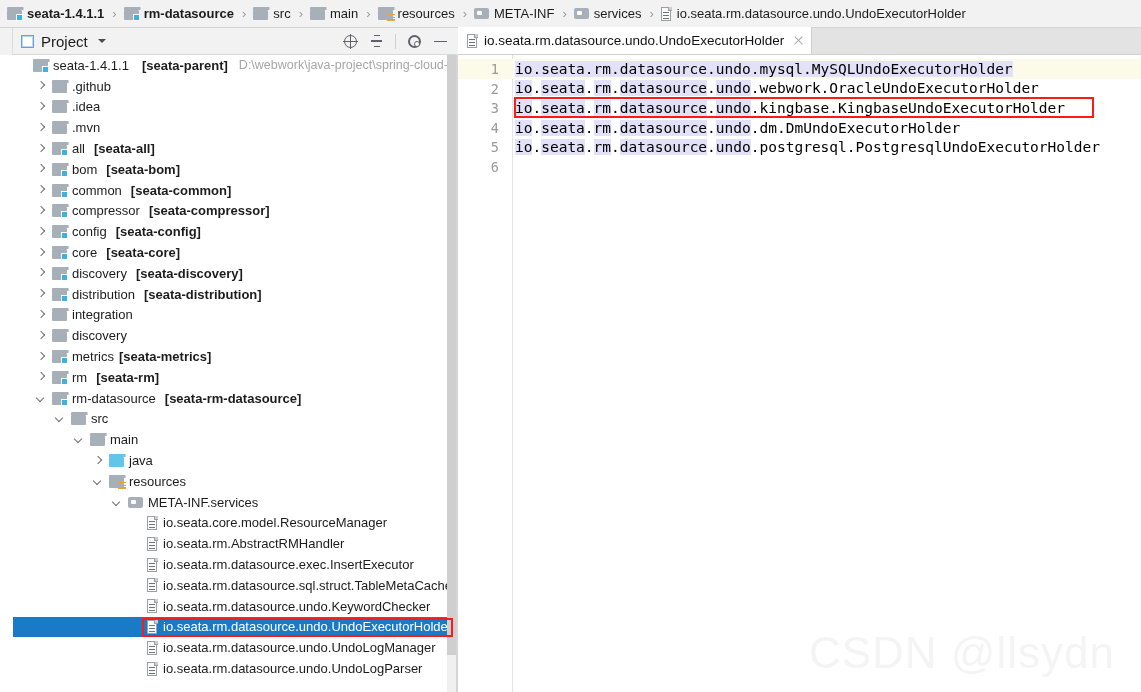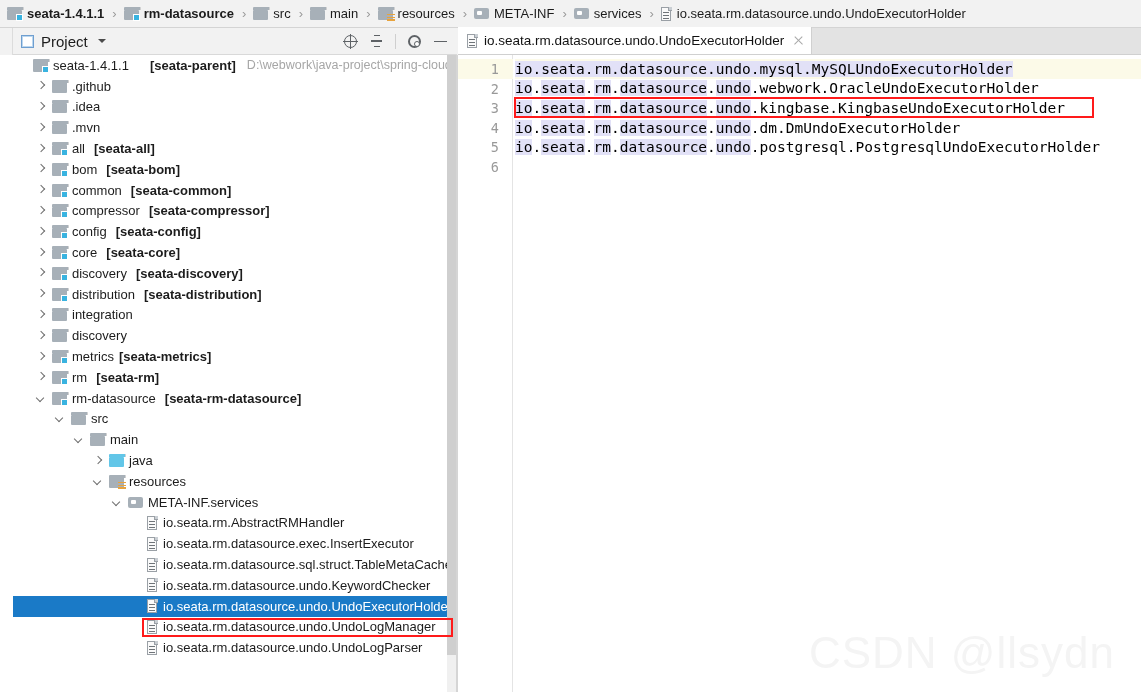--- a/index.html
+++ b/index.html
@@ -263,21 +263,21 @@
   <div class="tree-panel">
     <div class="tree" id="tree">
         <div class="row" style="padding-left: 4px;">
           <span class="spacer" style="width: 11px;"></span>
           <span class="ico ico-folder">
             <span class="tab"></span>
             <span class="body"></span>
             <span class="badge-module"></span>
           </span>
           <span class="lbl">seata-1.4.1.1</span>
-          <b style="margin-left: 16px;">[seata-parent]</b>
+          <b style="margin-left: 8px;">[seata-parent]</b>
           <span class="path">D:\webwork\java-project\spring-cloud-aliba</span>
         </div>
         <div class="row" style="padding-left: 23px;">
           <span class="chev"></span>
           <span class="ico ico-folder">
             <span class="tab"></span>
             <span class="body"></span>
           </span>
           <span class="lbl">.github</span>
         </div>
@@ -460,20 +460,31 @@
           </span>
           <span class="lbl">resources</span>
         </div>
         <div class="row" style="padding-left: 99px;">
           <span class="chev down"></span>
           <span class="ico ico-pkgfolder">
             <span class="body"></span>
             <span class="dot"></span>
           </span>
           <span class="lbl">META-INF.services</span>
+        </div>
+        <div class="row" style="padding-left: 118px;">
+          <span class="spacer" style="width: 11px;"></span>
+          <span class="ico ico-file">
+            <span class="sheet"></span>
+            <span class="corner"></span>
+            <span class="ln" style="top:5px"></span>
+            <span class="ln" style="top:8px"></span>
+            <span class="ln" style="top:11px"></span>
+          </span>
+          <span class="lbl">io.seata.core.model.ResourceManager</span>
         </div>
         <div class="row" style="padding-left: 118px;">
           <span class="spacer" style="width: 11px;"></span>
           <span class="ico ico-file">
             <span class="sheet"></span>
             <span class="corner"></span>
             <span class="ln" style="top:5px"></span>
             <span class="ln" style="top:8px"></span>
             <span class="ln" style="top:11px"></span>
           </span>

